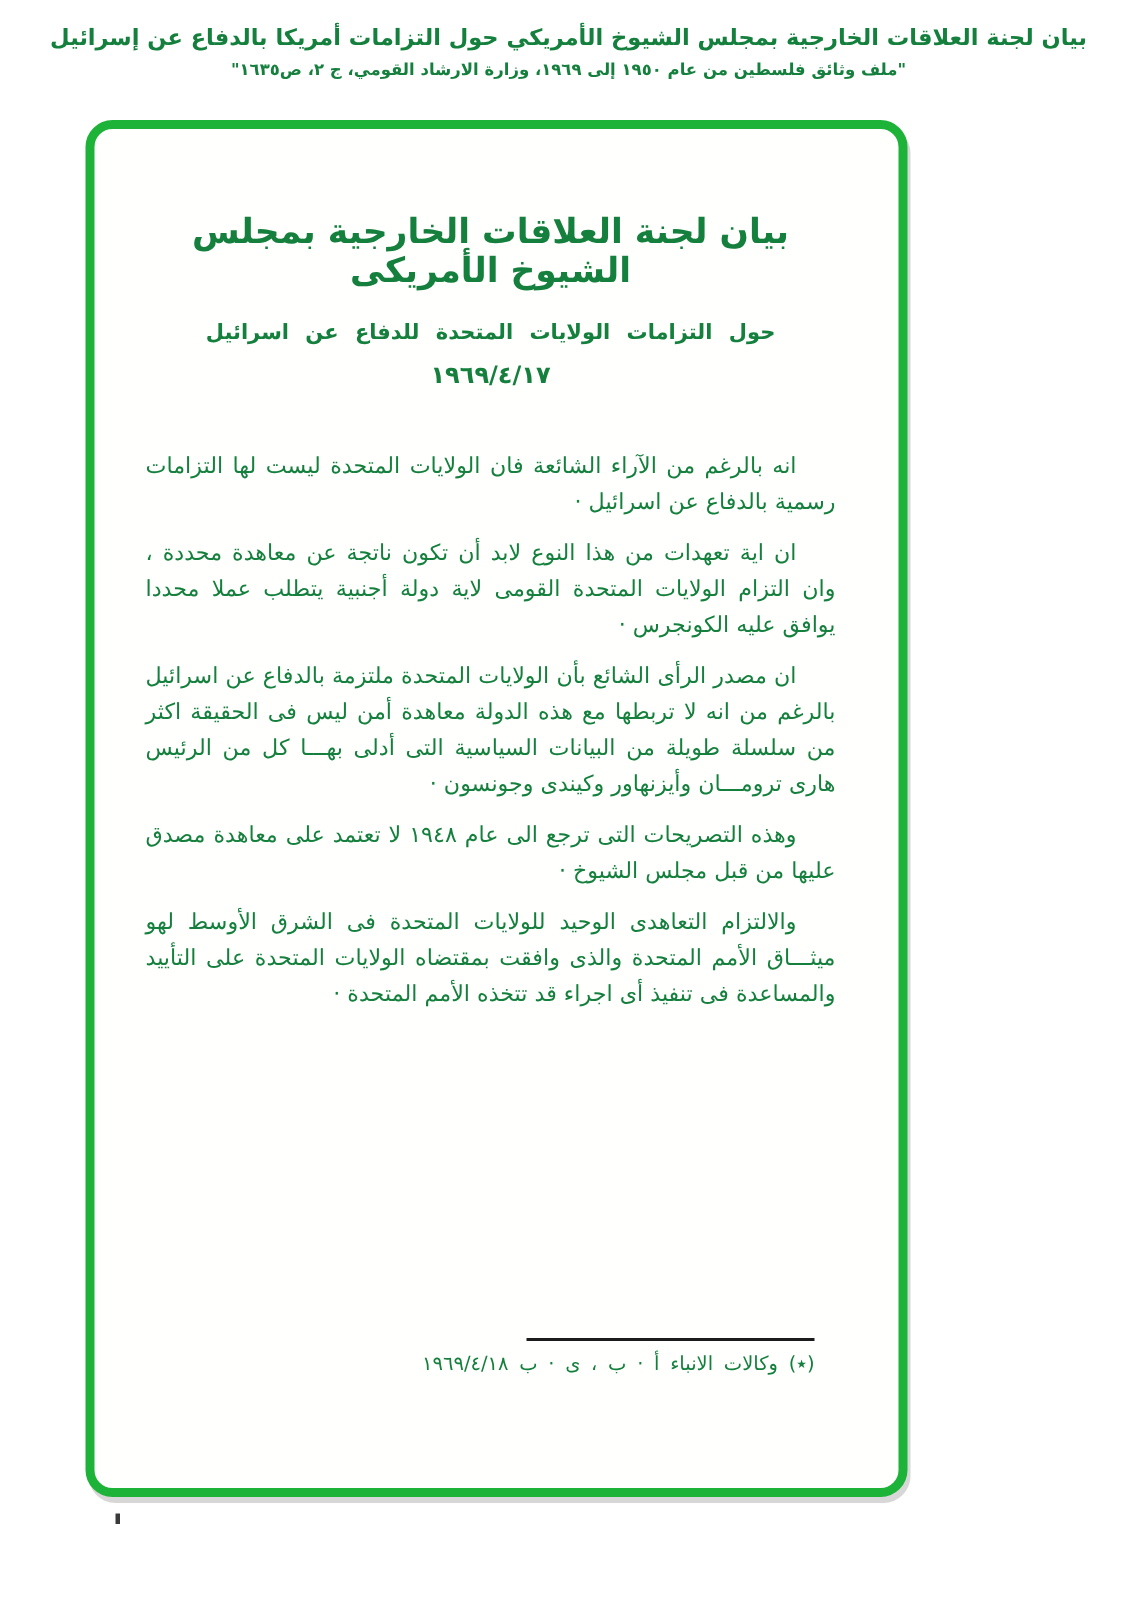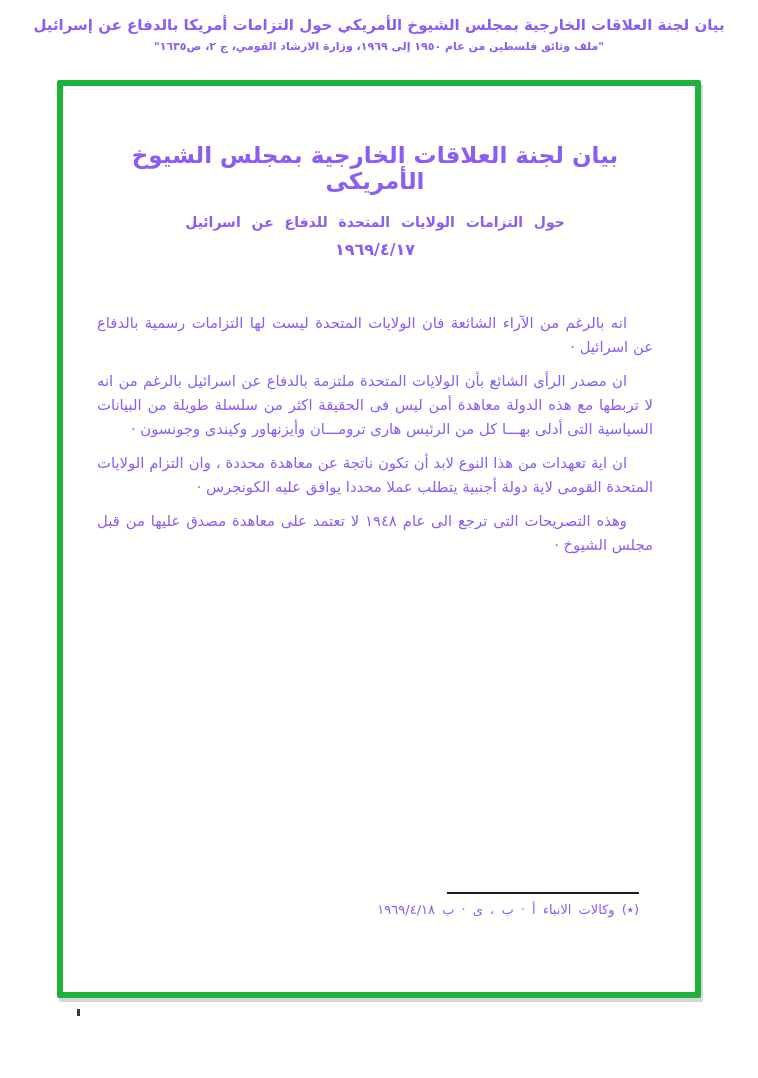--- a/index.html
+++ b/index.html
@@ -7,21 +7,21 @@
     padding: 0;
     background: #ffffff;
   }
   .page {
     position: relative;
     width: 758px;
     height: 1078px;
     background: #ffffff;
     overflow: hidden;
     font-family: "DejaVu Sans", sans-serif;
-    color: #8b5cf6;
+    color: #15803d;
   }
   .header {
     position: absolute;
     top: 16px;
     left: 0;
     right: 0;
     text-align: center;
     direction: rtl;
   }
   .header-line1 {
@@ -31,25 +31,25 @@
   }
   .header-line2 {
     font-size: 11px;
     font-weight: bold;
     margin-top: 6px;
   }
   .green-box {
     position: absolute;
     left: 57px;
     top: 80px;
-    width: 644px;
+    width: 548px;
     height: 918px;
     box-sizing: border-box;
     border: 6px solid var(--frame-green, #1db338);
-    border-radius: 2px;
+    border-radius: 18px;
     background: #fffffe;
     box-shadow: 2px 4px 0 rgba(140,140,140,0.35);
   }
   .doc {
     position: relative;
     box-sizing: border-box;
     height: 100%;
     padding: 56px 42px 0 34px;
     direction: rtl;
   }
@@ -67,21 +67,21 @@
     font-weight: bold;
     word-spacing: 6px;
   }
   .doc-date {
     margin-top: 0;
     text-align: center;
     font-size: 16px;
     font-weight: bold;
   }
   .doc-body {
-    margin-top: 52px;
+    margin-top: 40px;
     font-size: 14.8px;
     line-height: 1.62;
     text-align: justify;
   }
   .doc-body p {
     margin: 0 0 10px 0;
     text-indent: 26px;
   }
   .footnote-area {
     position: absolute;
@@ -126,23 +126,24 @@
     <div class="doc">
 
       <h1 class="doc-title">بيان لجنة العلاقات الخارجية بمجلس الشيوخ الأمريكى</h1>
 
       <h2 class="doc-subtitle">حول التزامات الولايات المتحدة للدفاع عن اسرائيل</h2>
 
       <div class="doc-date">١٩٦٩/٤/١٧</div>
 
       <div class="doc-body">
         <p>انه بالرغم من الآراء الشائعة فان الولايات المتحدة ليست لها التزامات رسمية بالدفاع عن اسرائيل ·</p>
+        <p>ان اية تعهدات من هذا النوع لابد أن تكون ناتجة عن معاهدة محددة ، وان التزام الولايات المتحدة القومى لاية دولة أجنبية يتطلب عملا محددا يوافق عليه الكونجرس ·</p>
         <p>ان مصدر الرأى الشائع بأن الولايات المتحدة ملتزمة بالدفاع عن اسرائيل بالرغم من انه لا تربطها مع هذه الدولة معاهدة أمن ليس فى الحقيقة اكثر من سلسلة طويلة من البيانات السياسية التى أدلى بهـــا كل من الرئيس هارى ترومـــان وأيزنهاور وكيندى وجونسون ·</p>
-        <p>ان اية تعهدات من هذا النوع لابد أن تكون ناتجة عن معاهدة محددة ، وان التزام الولايات المتحدة القومى لاية دولة أجنبية يتطلب عملا محددا يوافق عليه الكونجرس ·</p>
         <p>وهذه التصريحات التى ترجع الى عام ١٩٤٨ لا تعتمد على معاهدة مصدق عليها من قبل مجلس الشيوخ ·</p>
+        <p>والالتزام التعاهدى الوحيد للولايات المتحدة فى الشرق الأوسط لهو ميثـــاق الأمم المتحدة والذى وافقت بمقتضاه الولايات المتحدة على التأييد والمساعدة فى تنفيذ أى اجراء قد تتخذه الأمم المتحدة ·</p>
       </div>
 
     </div>
 
     <div class="footnote-area">
       <div class="footnote-rule"></div>
       <div class="footnote-text">(٭) وكالات الانباء أ · ب ، ى · ب  ١٩٦٩/٤/١٨</div>
     </div>
   </div>
 

